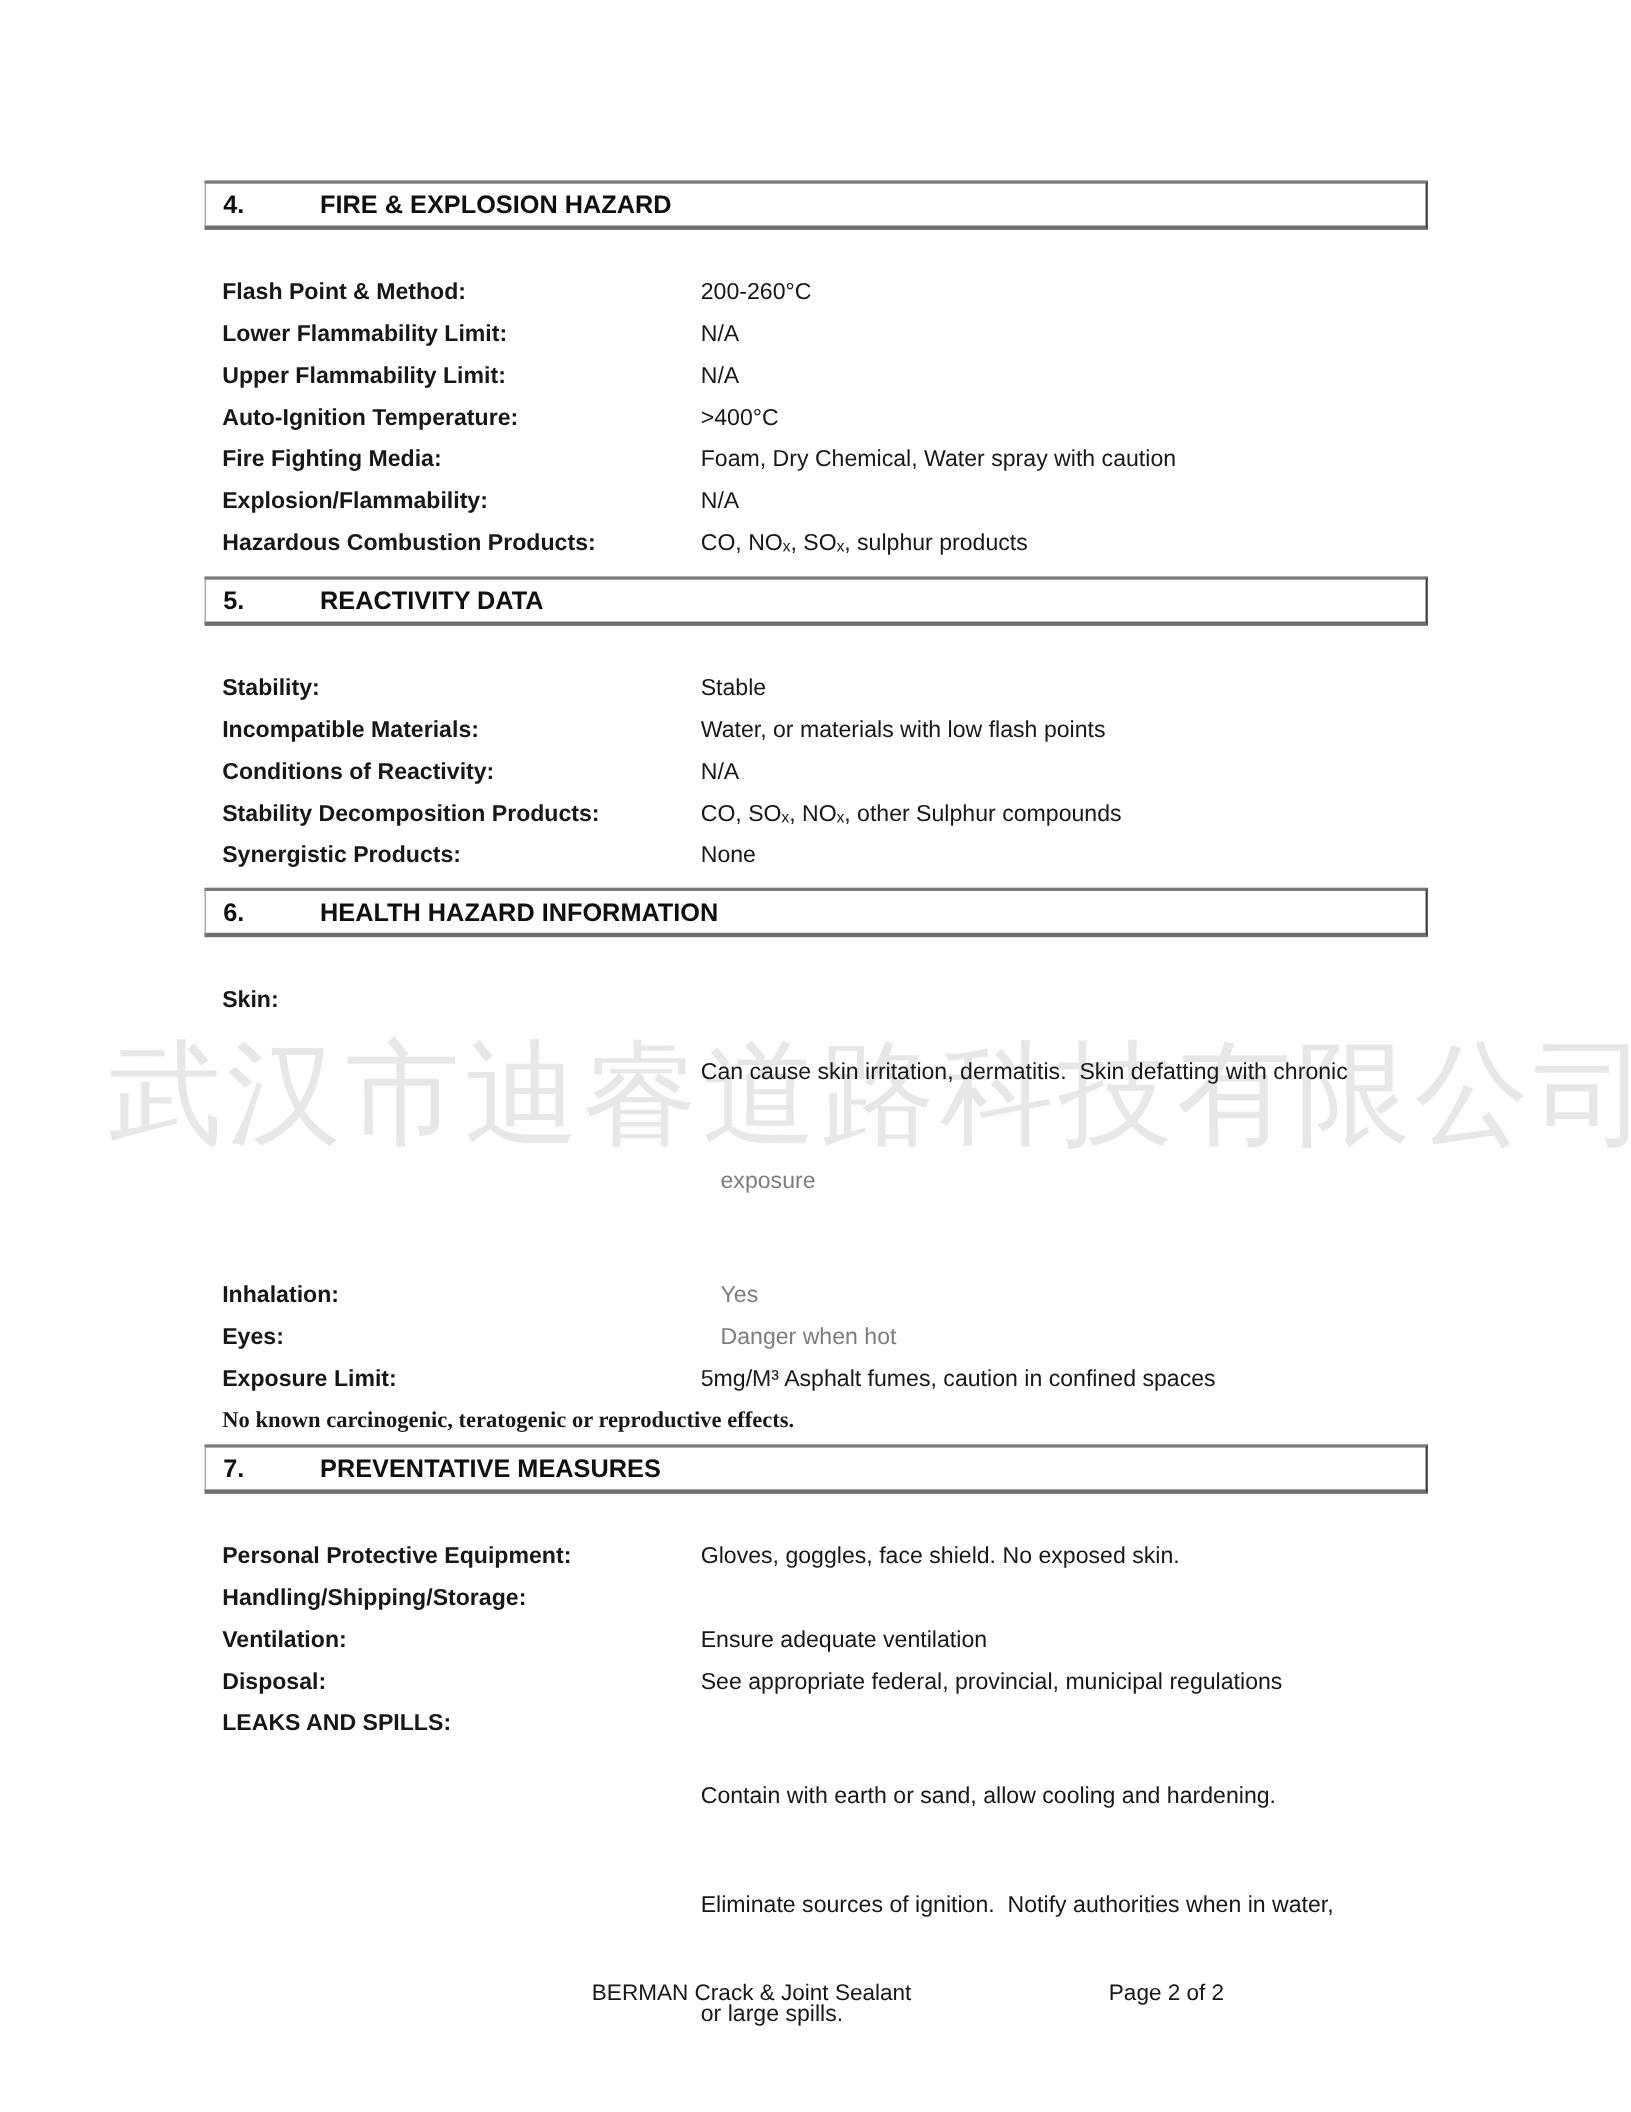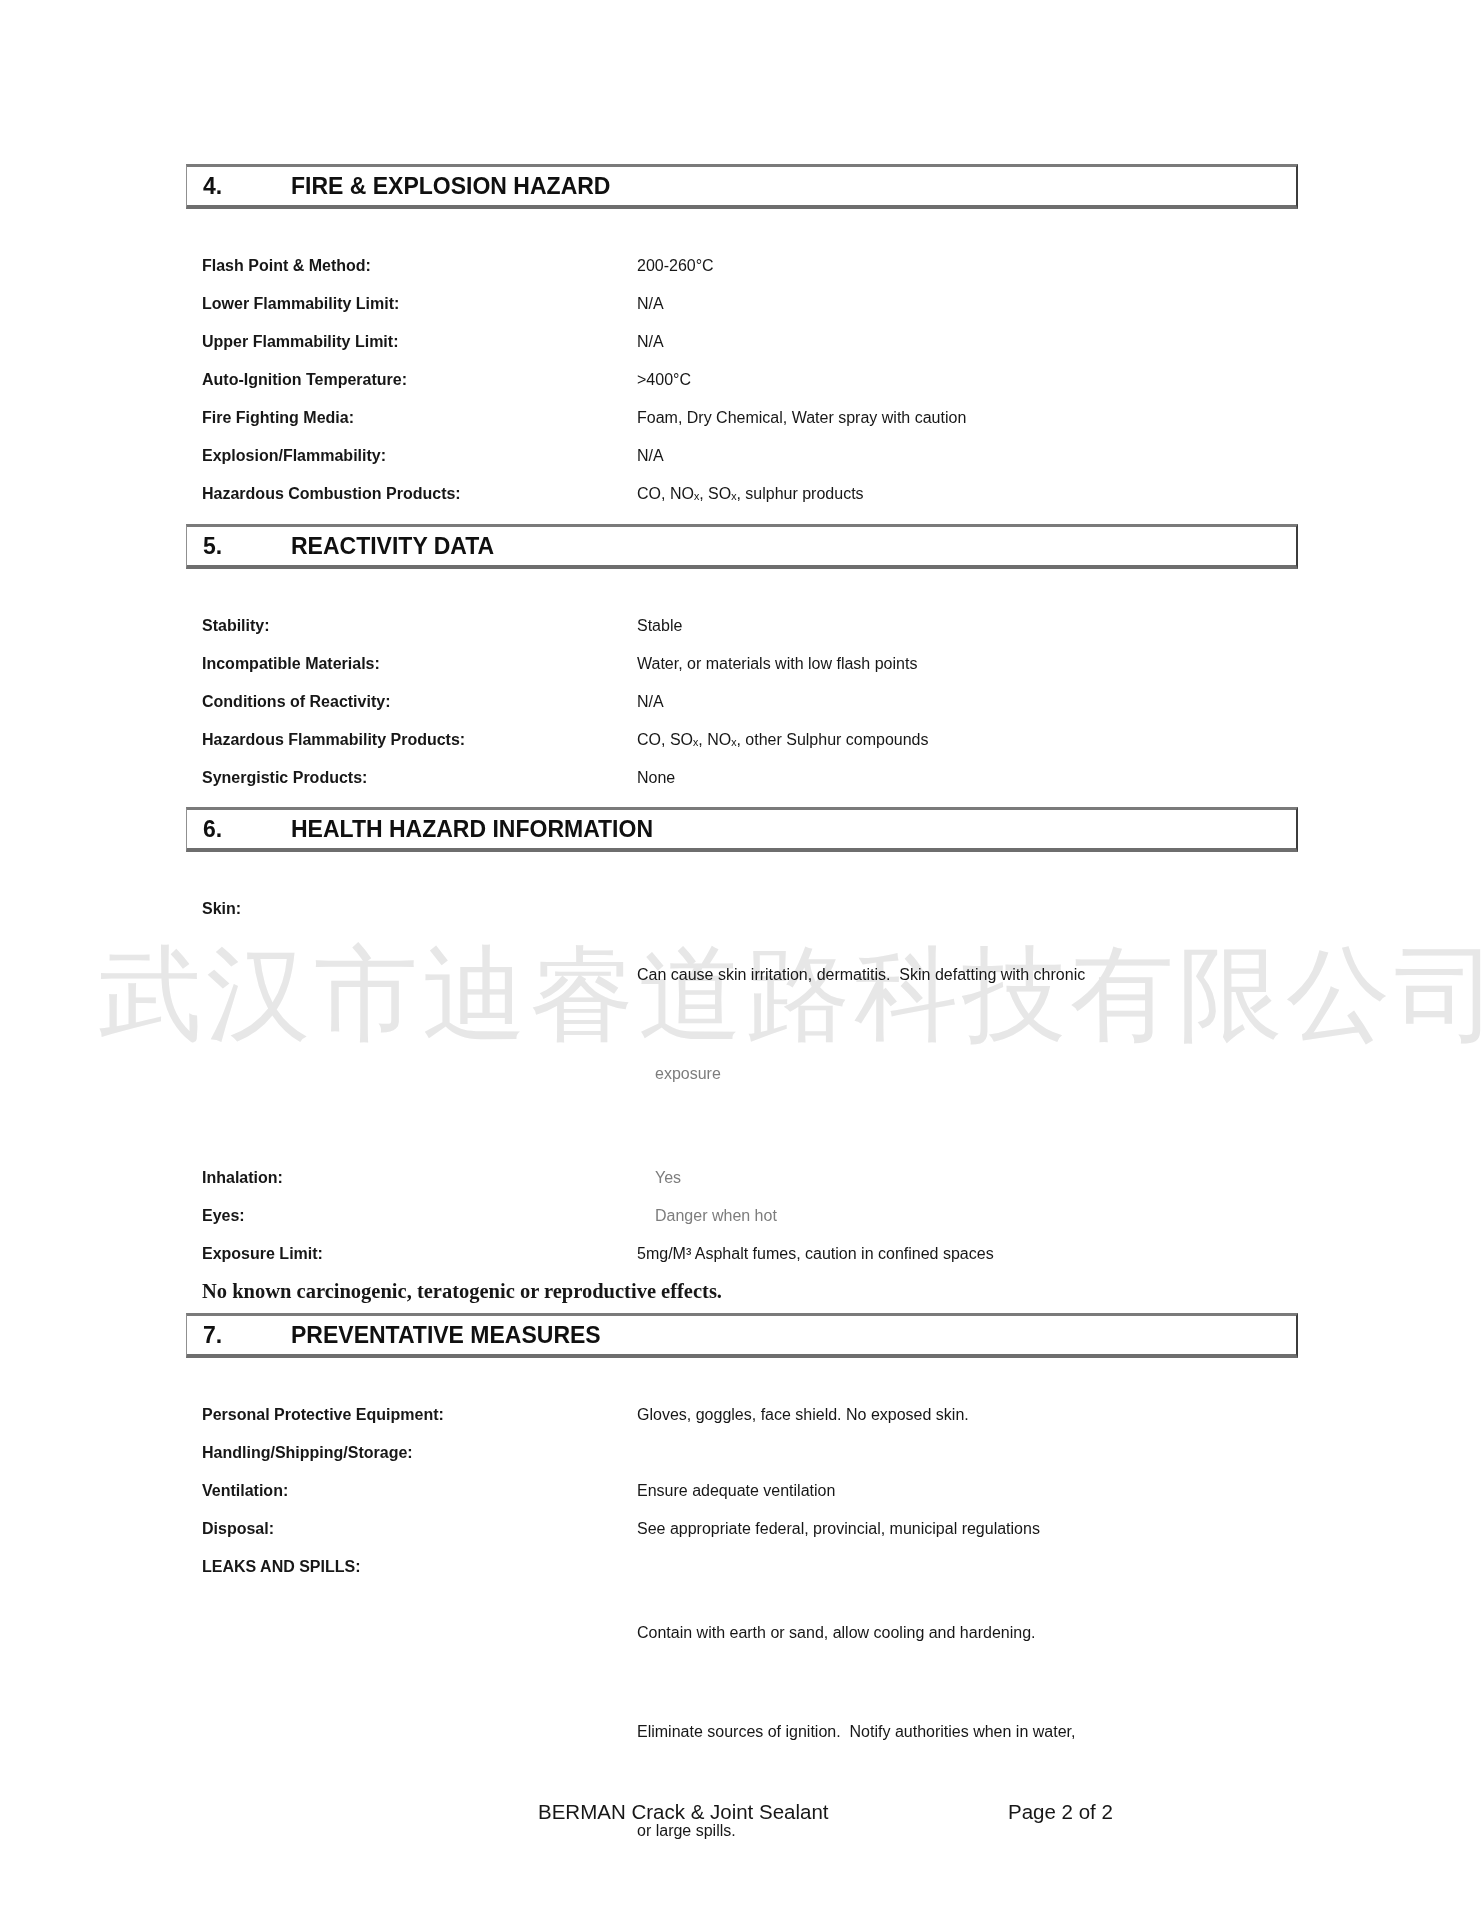--- a/index.html
+++ b/index.html
@@ -49,21 +49,21 @@
     font-weight:bold;
     font-size:23px;
     color:#101010;
   }
   .sec-num { width:88px; flex-shrink:0; }
 
   .rows { margin-top:40px; padding-left:16px; }
   .row {
     display:flex;
     margin-bottom:5px;
-    font-size:16px;
+    font-size:21px;
     line-height:33px;
   }
   .label { width:435px; flex-shrink:0; font-weight:bold; white-space:pre-wrap; }
   .value { flex:1; white-space:pre-wrap; }
   .line  { white-space:pre-wrap; }
   .veiled{ color:#7d7d7d;margin-left:18px; }
 
   .note {
     font-size:20.5px; line-height:33px;
     font-weight:bold;
@@ -141,21 +141,21 @@
         </div>
         <div class="row">
           <div class="label">Incompatible Materials:</div>
           <div class="value">Water, or materials with low flash points</div>
         </div>
         <div class="row">
           <div class="label">Conditions of Reactivity:</div>
           <div class="value">N/A</div>
         </div>
         <div class="row">
-          <div class="label">Hazardous Flammability Products:</div>
+          <div class="label">Stability Decomposition Products:</div>
           <div class="value">CO, SOₓ, NOₓ, other Sulphur compounds</div>
         </div>
         <div class="row">
           <div class="label">Synergistic Products:</div>
           <div class="value">None</div>
         </div>
       </div>
     </section>
 
     <section class="sec-6">

